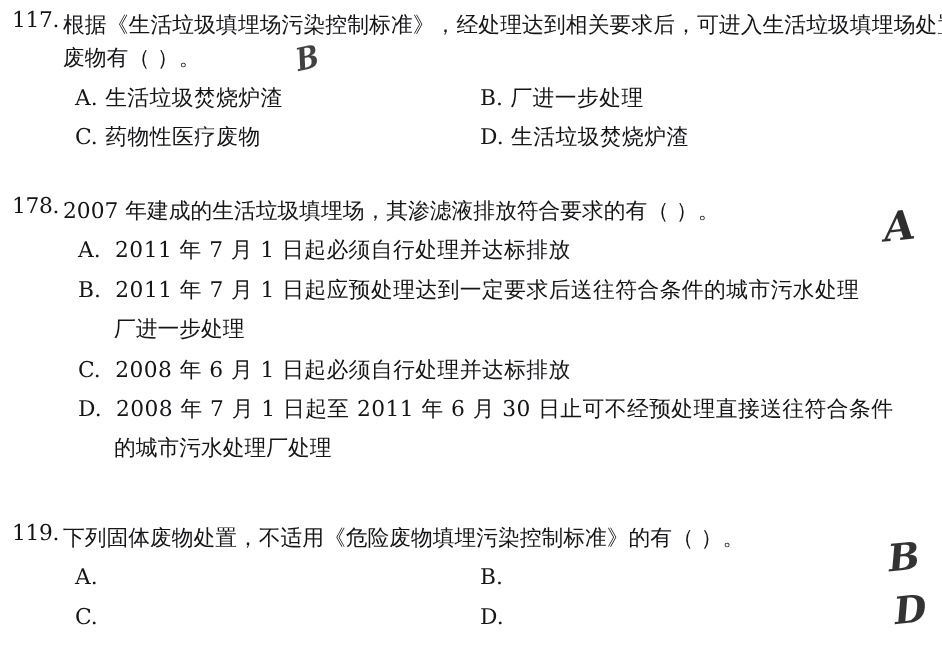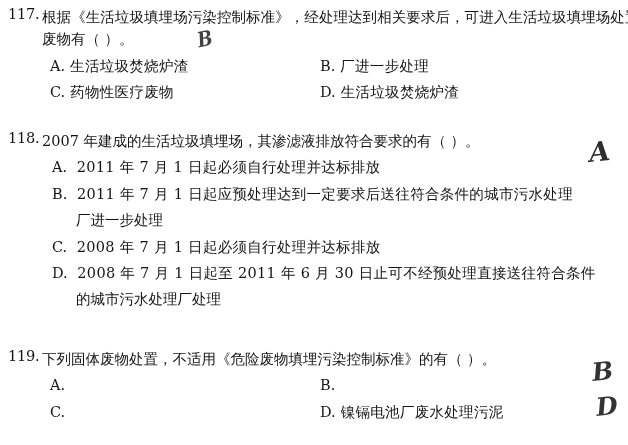--- a/index.html
+++ b/index.html
@@ -165,35 +165,35 @@
         </div>
         <div class="opt opt-d">
           <span class="opt-label">D.</span>
           <span class="opt-text">生活垃圾焚烧炉渣</span>
         </div>
       </div>
     </div>
   </div>
 
   <div class="blk-118 question">
-    <span class="q-num">118.</span>
+    <span class="q-num">178.</span>
     <div class="q-stem cjk">2007 年建成的生活垃圾填埋场，其渗滤液排放符合要求的有（  ）。</div>
     <div class="options opt-stack">
       <div class="opt-line">
         <span class="opt-label">A.</span>
         <span class="opt-text">2011 年 7 月 1 日起必须自行处理并达标排放</span>
       </div>
       <div class="opt-line">
         <span class="opt-label">B.</span>
         <span class="opt-text">2011 年 7 月 1 日起应预处理达到一定要求后送往符合条件的城市污水处理</span>
       </div>
       <span class="opt-cont">厂进一步处理</span>
       <div class="opt-line">
         <span class="opt-label">C.</span>
-        <span class="opt-text">2008 年 7 月 1 日起必须自行处理并达标排放</span>
+        <span class="opt-text">2008 年 6 月 1 日起必须自行处理并达标排放</span>
       </div>
       <div class="opt-line">
         <span class="opt-label">D.</span>
         <span class="opt-text">2008 年 7 月 1 日起至 2011 年 6 月 30 日止可不经预处理直接送往符合条件</span>
       </div>
       <span class="opt-cont">的城市污水处理厂处理</span>
     </div>
   </div>
 
   <div class="blk-119 question">
@@ -207,21 +207,20 @@
         <div class="opt opt-b">
           <span class="opt-label">B.</span>
         </div>
       </div>
       <div class="opt-row">
         <div class="opt opt-c">
           <span class="opt-label">C.</span>
         </div>
         <div class="opt opt-d">
           <span class="opt-label">D.</span>
-          <span class="opt-text">镍镉电池厂废水处理污泥</span>
         </div>
       </div>
     </div>
   </div>
 
   <span class="hand" id="mark-117">B</span>
   <span class="hand" id="mark-118">A</span>
   <span class="hand" id="mark-119">B</span>
   <span class="hand" id="mark-119b">D</span>
 

